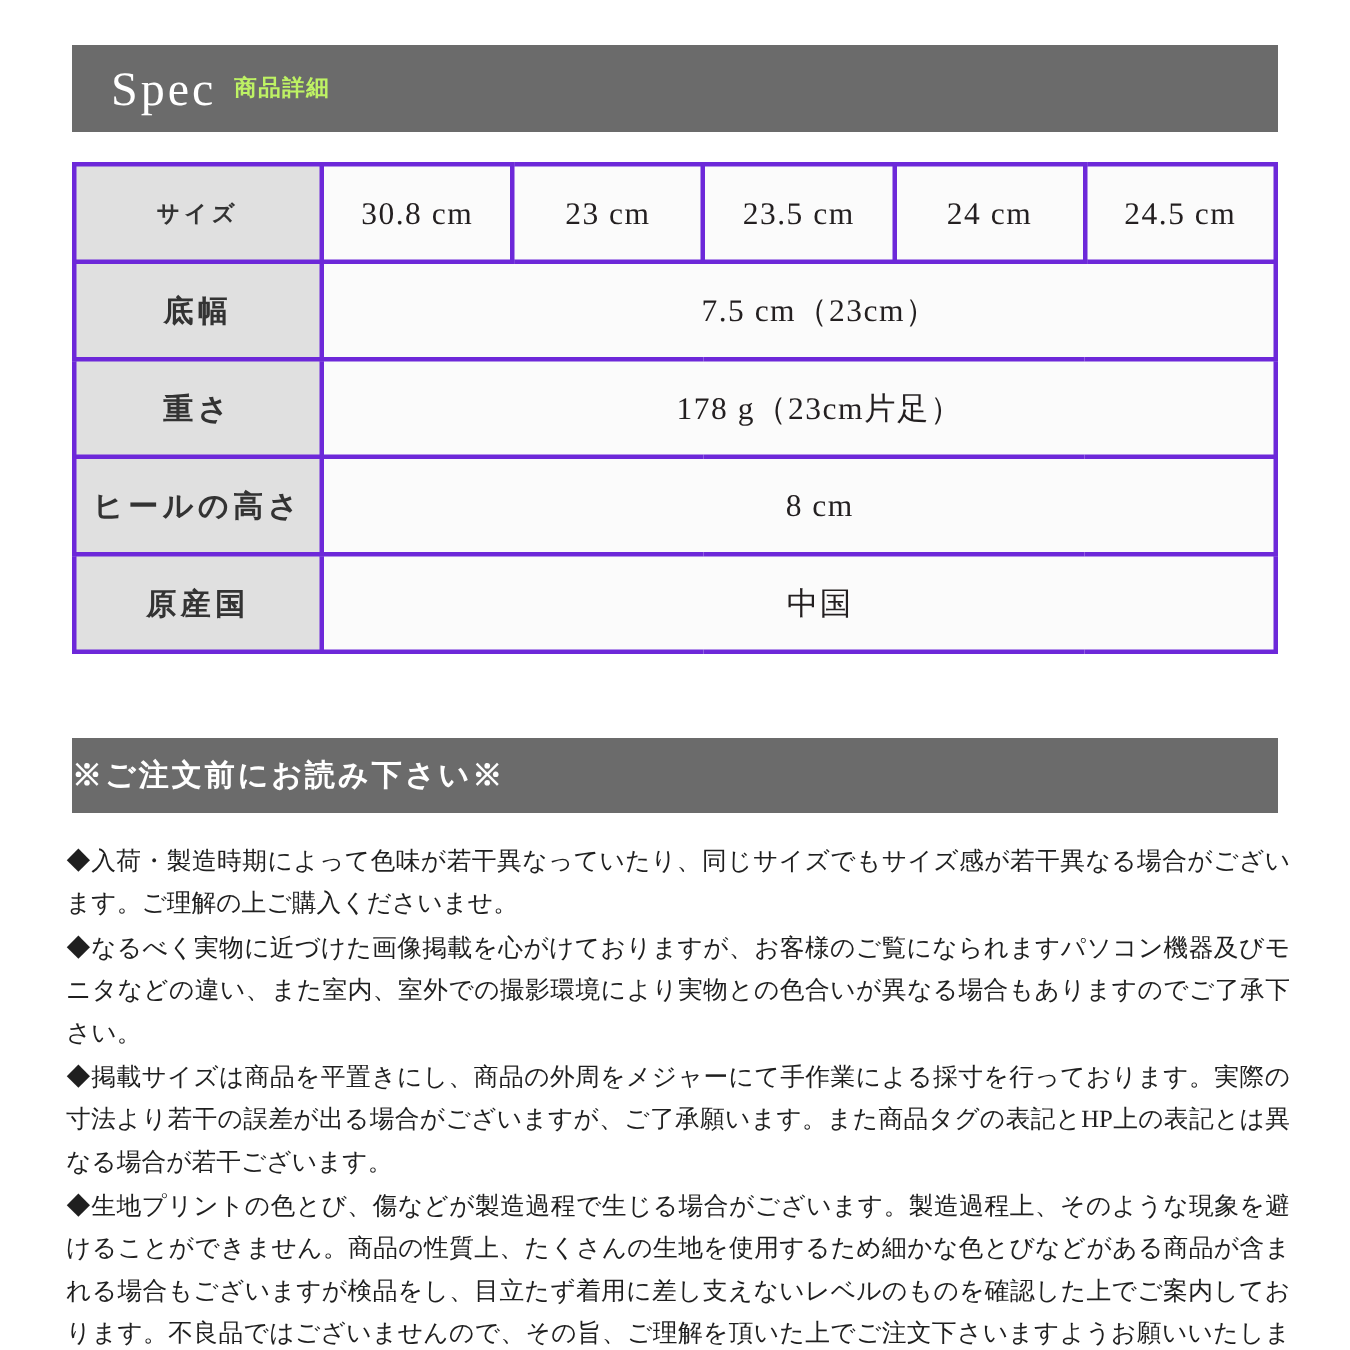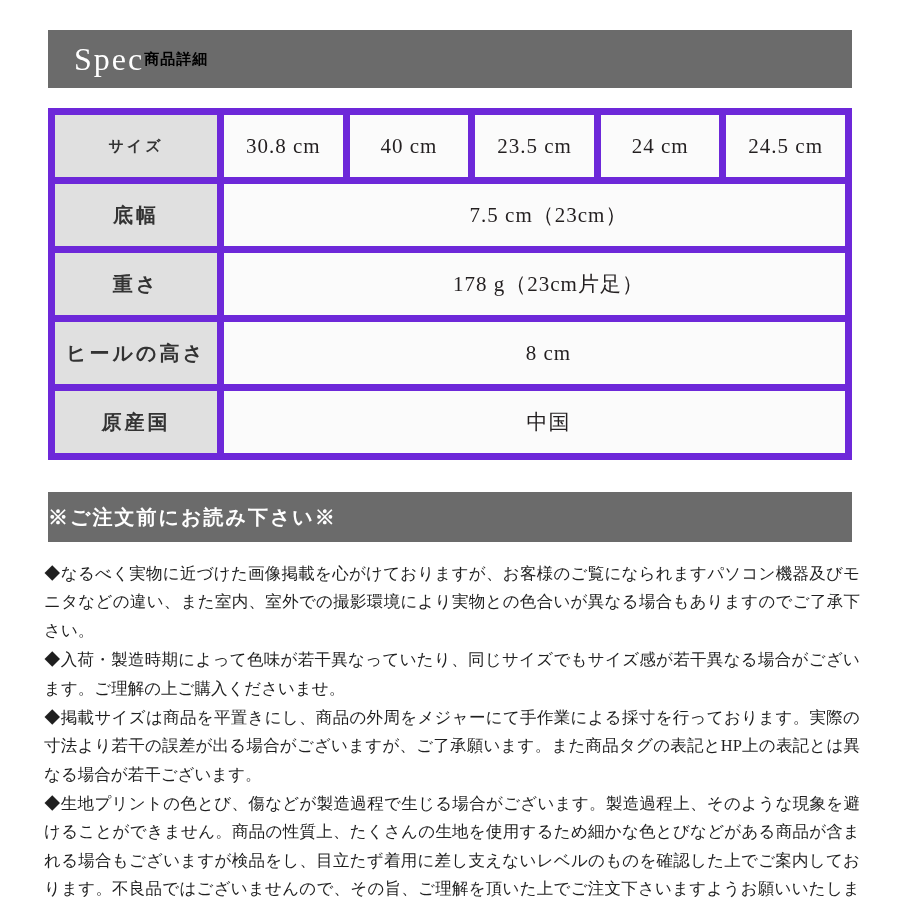--- a/index.html
+++ b/index.html
@@ -37,41 +37,41 @@
   }
   .spec-header .spec-title {
     color: #ffffff;
     font-family: "Liberation Serif", serif;
     font-size: 32px;
     letter-spacing: 2px;
     line-height: 1;
     font-weight: normal;
   }
   .spec-header .spec-sub {
-    color: #000000;
+    color: #bef264;
     font-family: "Liberation Sans", sans-serif;
     font-size: 15px;
     font-weight: bold;
-    margin-left: 0;
+    margin-left: 12px;
     letter-spacing: 1px;
     line-height: 1;
     padding-bottom: 2px;
   }
 
   
   .spec-table {
     position: absolute;
     left: 48px;
     top: 108px;
     width: 804px;
     border-collapse: collapse;
     table-layout: fixed;
   }
   .spec-table td {
-    border: 7px solid #6d28d9;
+    border: 3px solid #6d28d9;
     height: 60px;
     text-align: center;
     vertical-align: middle;
     font-family: "Liberation Serif", serif;
     font-size: 19px;
     color: #231f20;
     background: #fbfbfb;
     letter-spacing: 1px;
   }
   .spec-table td.head {
@@ -140,21 +140,21 @@
   <div class="spec-header">
     <span class="spec-title">Spec</span>
     <span class="spec-sub">商品詳細</span>
   </div>
 
   <table class="spec-table">
     <tbody>
       <tr class="sizes">
         <td class="head">サイズ</td>
         <td>30.8 cm</td>
-        <td>40 cm</td>
+        <td>23 cm</td>
         <td>23.5 cm</td>
         <td>24 cm</td>
         <td>24.5 cm</td>
       </tr>
       <tr>
         <td class="head">底幅</td>
         <td class="val" colspan="5">7.5 cm（23cm）</td>
       </tr>
       <tr>
         <td class="head">重さ</td>
@@ -169,19 +169,19 @@
         <td class="val" colspan="5">中国</td>
       </tr>
     </tbody>
   </table>
 
   <div class="notice-header">
     <span>※ご注文前にお読み下さい※</span>
   </div>
 
   <div class="notice-body">
+    <p>◆入荷・製造時期によって色味が若干異なっていたり、同じサイズでもサイズ感が若干異なる場合がございます。ご理解の上ご購入くださいませ。</p>
     <p>◆なるべく実物に近づけた画像掲載を心がけておりますが、お客様のご覧になられますパソコン機器及びモニタなどの違い、また室内、室外での撮影環境により実物との色合いが異なる場合もありますのでご了承下さい。</p>
-    <p>◆入荷・製造時期によって色味が若干異なっていたり、同じサイズでもサイズ感が若干異なる場合がございます。ご理解の上ご購入くださいませ。</p>
     <p>◆掲載サイズは商品を平置きにし、商品の外周をメジャーにて手作業による採寸を行っております。実際の寸法より若干の誤差が出る場合がございますが、ご了承願います。また商品タグの表記とHP上の表記とは異なる場合が若干ございます。</p>
     <p>◆生地プリントの色とび、傷などが製造過程で生じる場合がございます。製造過程上、そのような現象を避けることができません。商品の性質上、たくさんの生地を使用するため細かな色とびなどがある商品が含まれる場合もございますが検品をし、目立たず着用に差し支えないレベルのものを確認した上でご案内しております。不良品ではございませんので、その旨、ご理解を頂いた上でご注文下さいますようお願いいたします。</p>
   </div>
 
 </div>
 
 </body></html>

